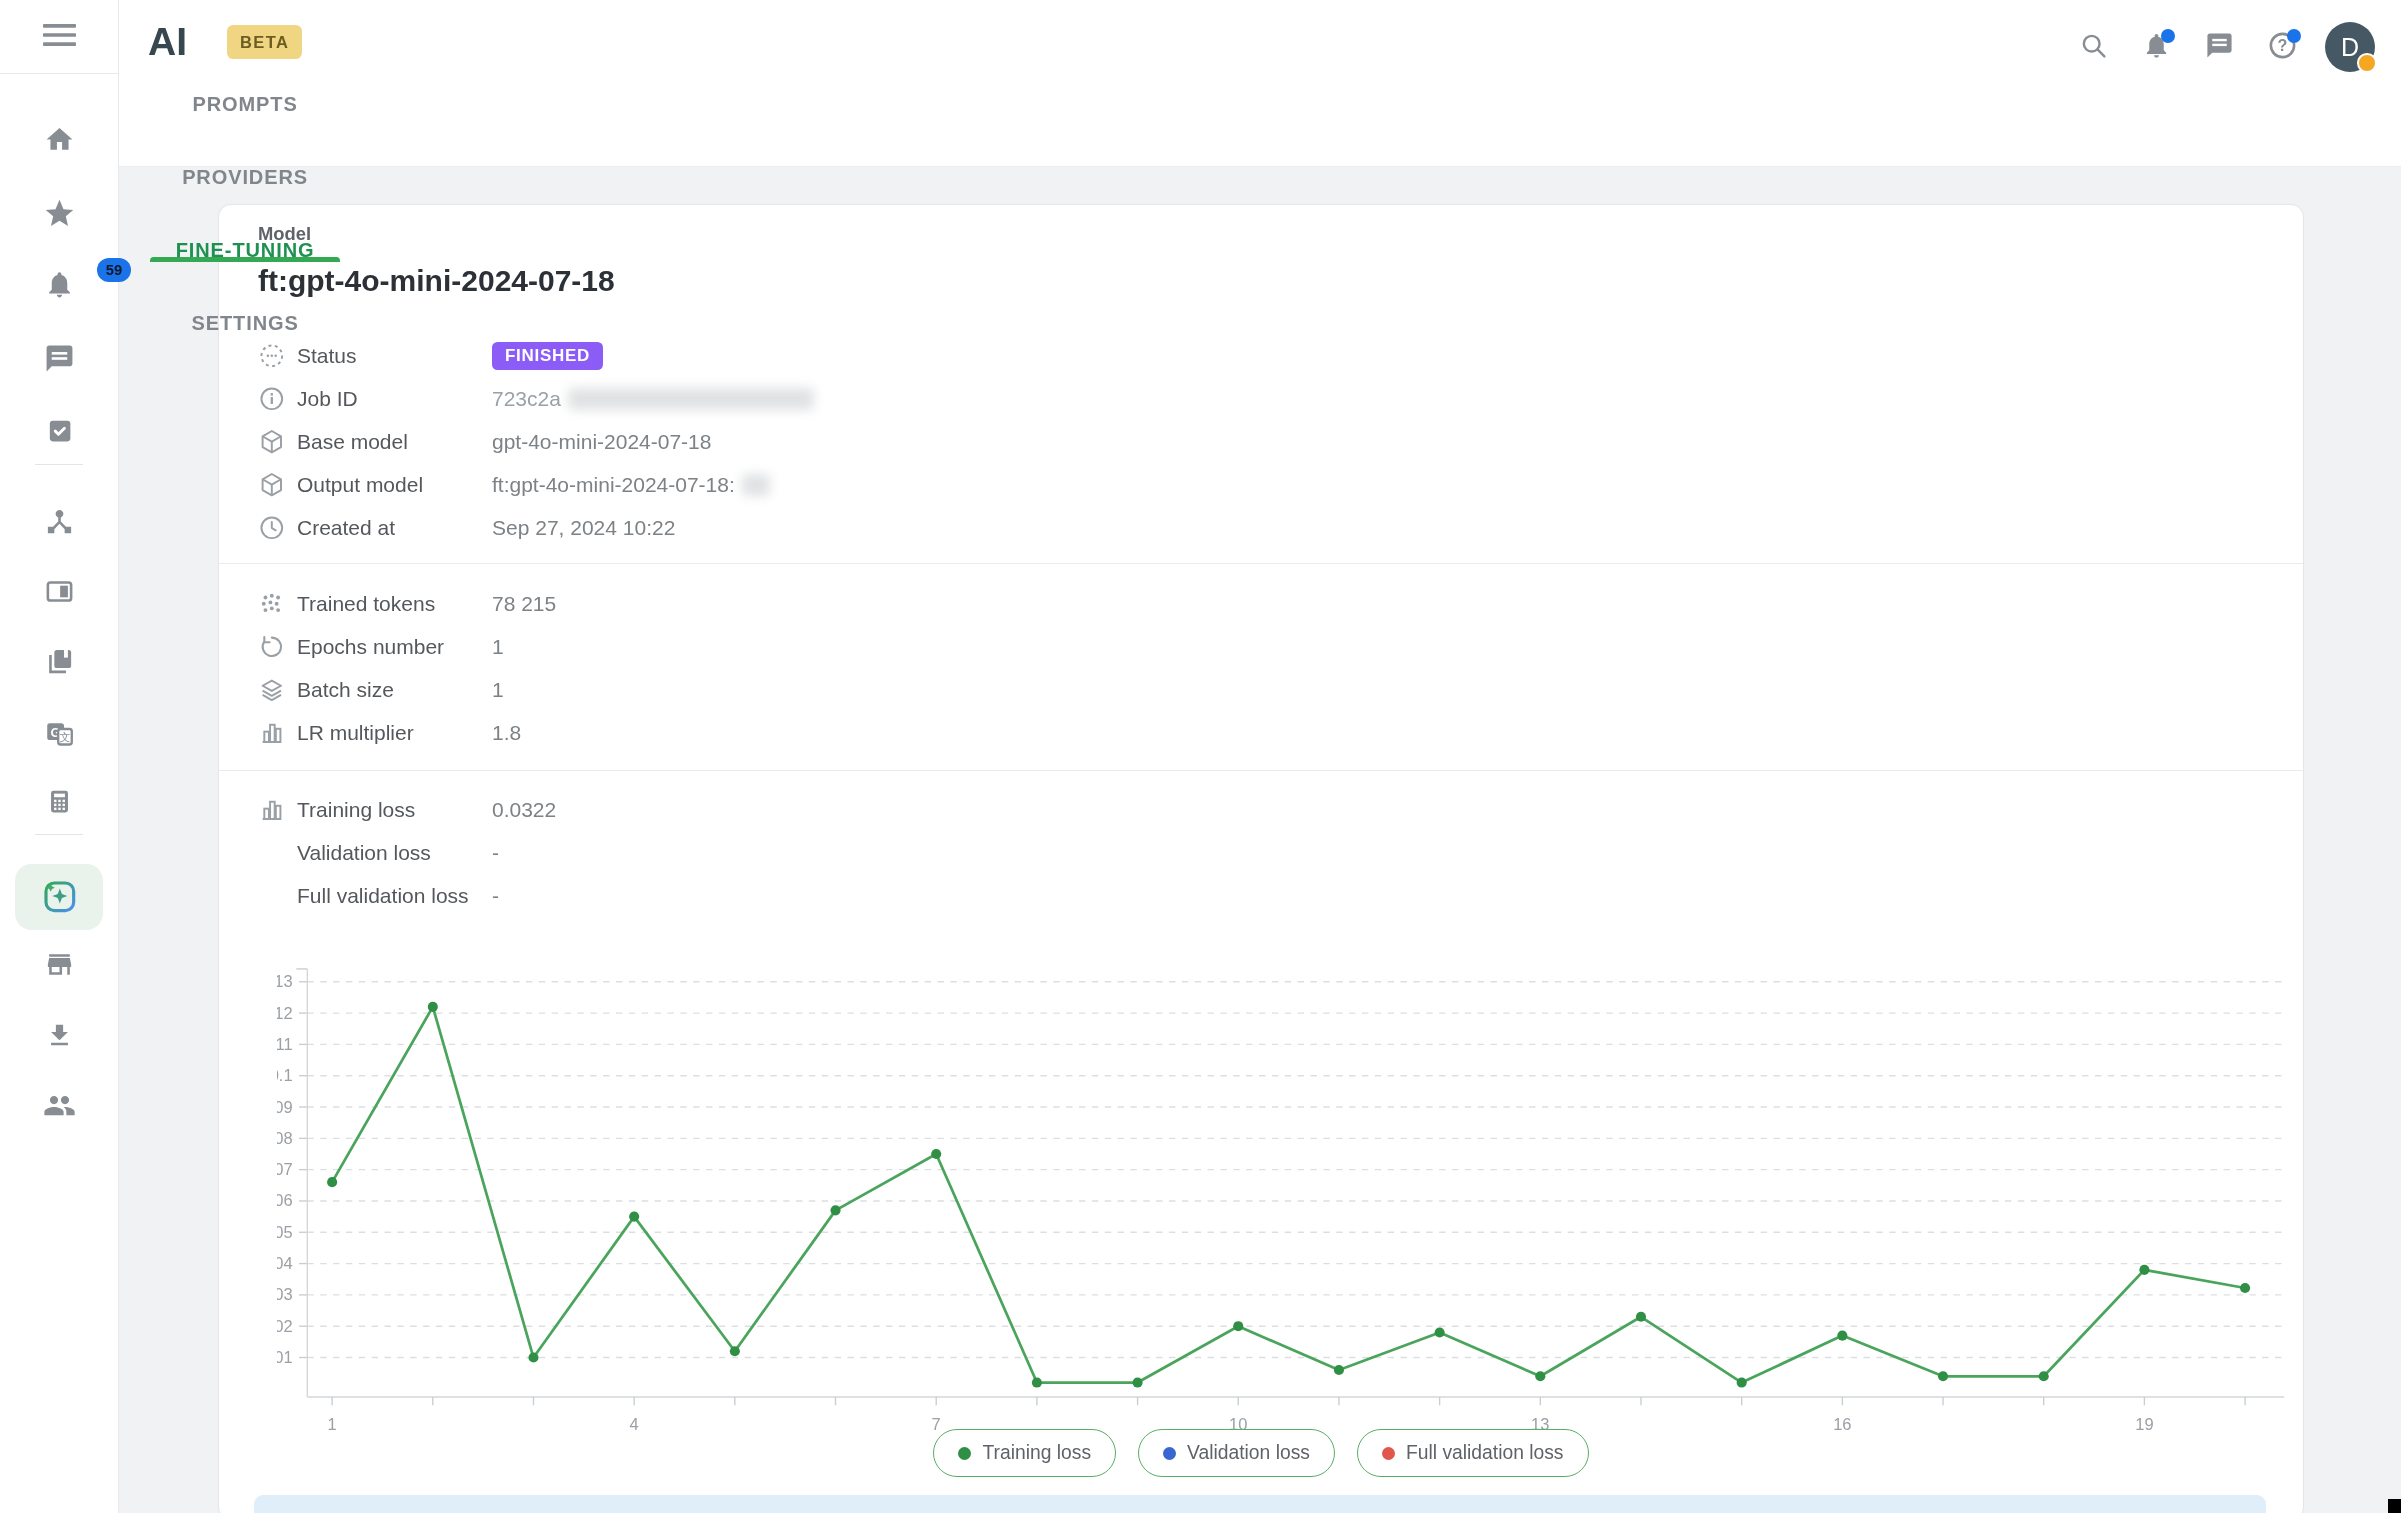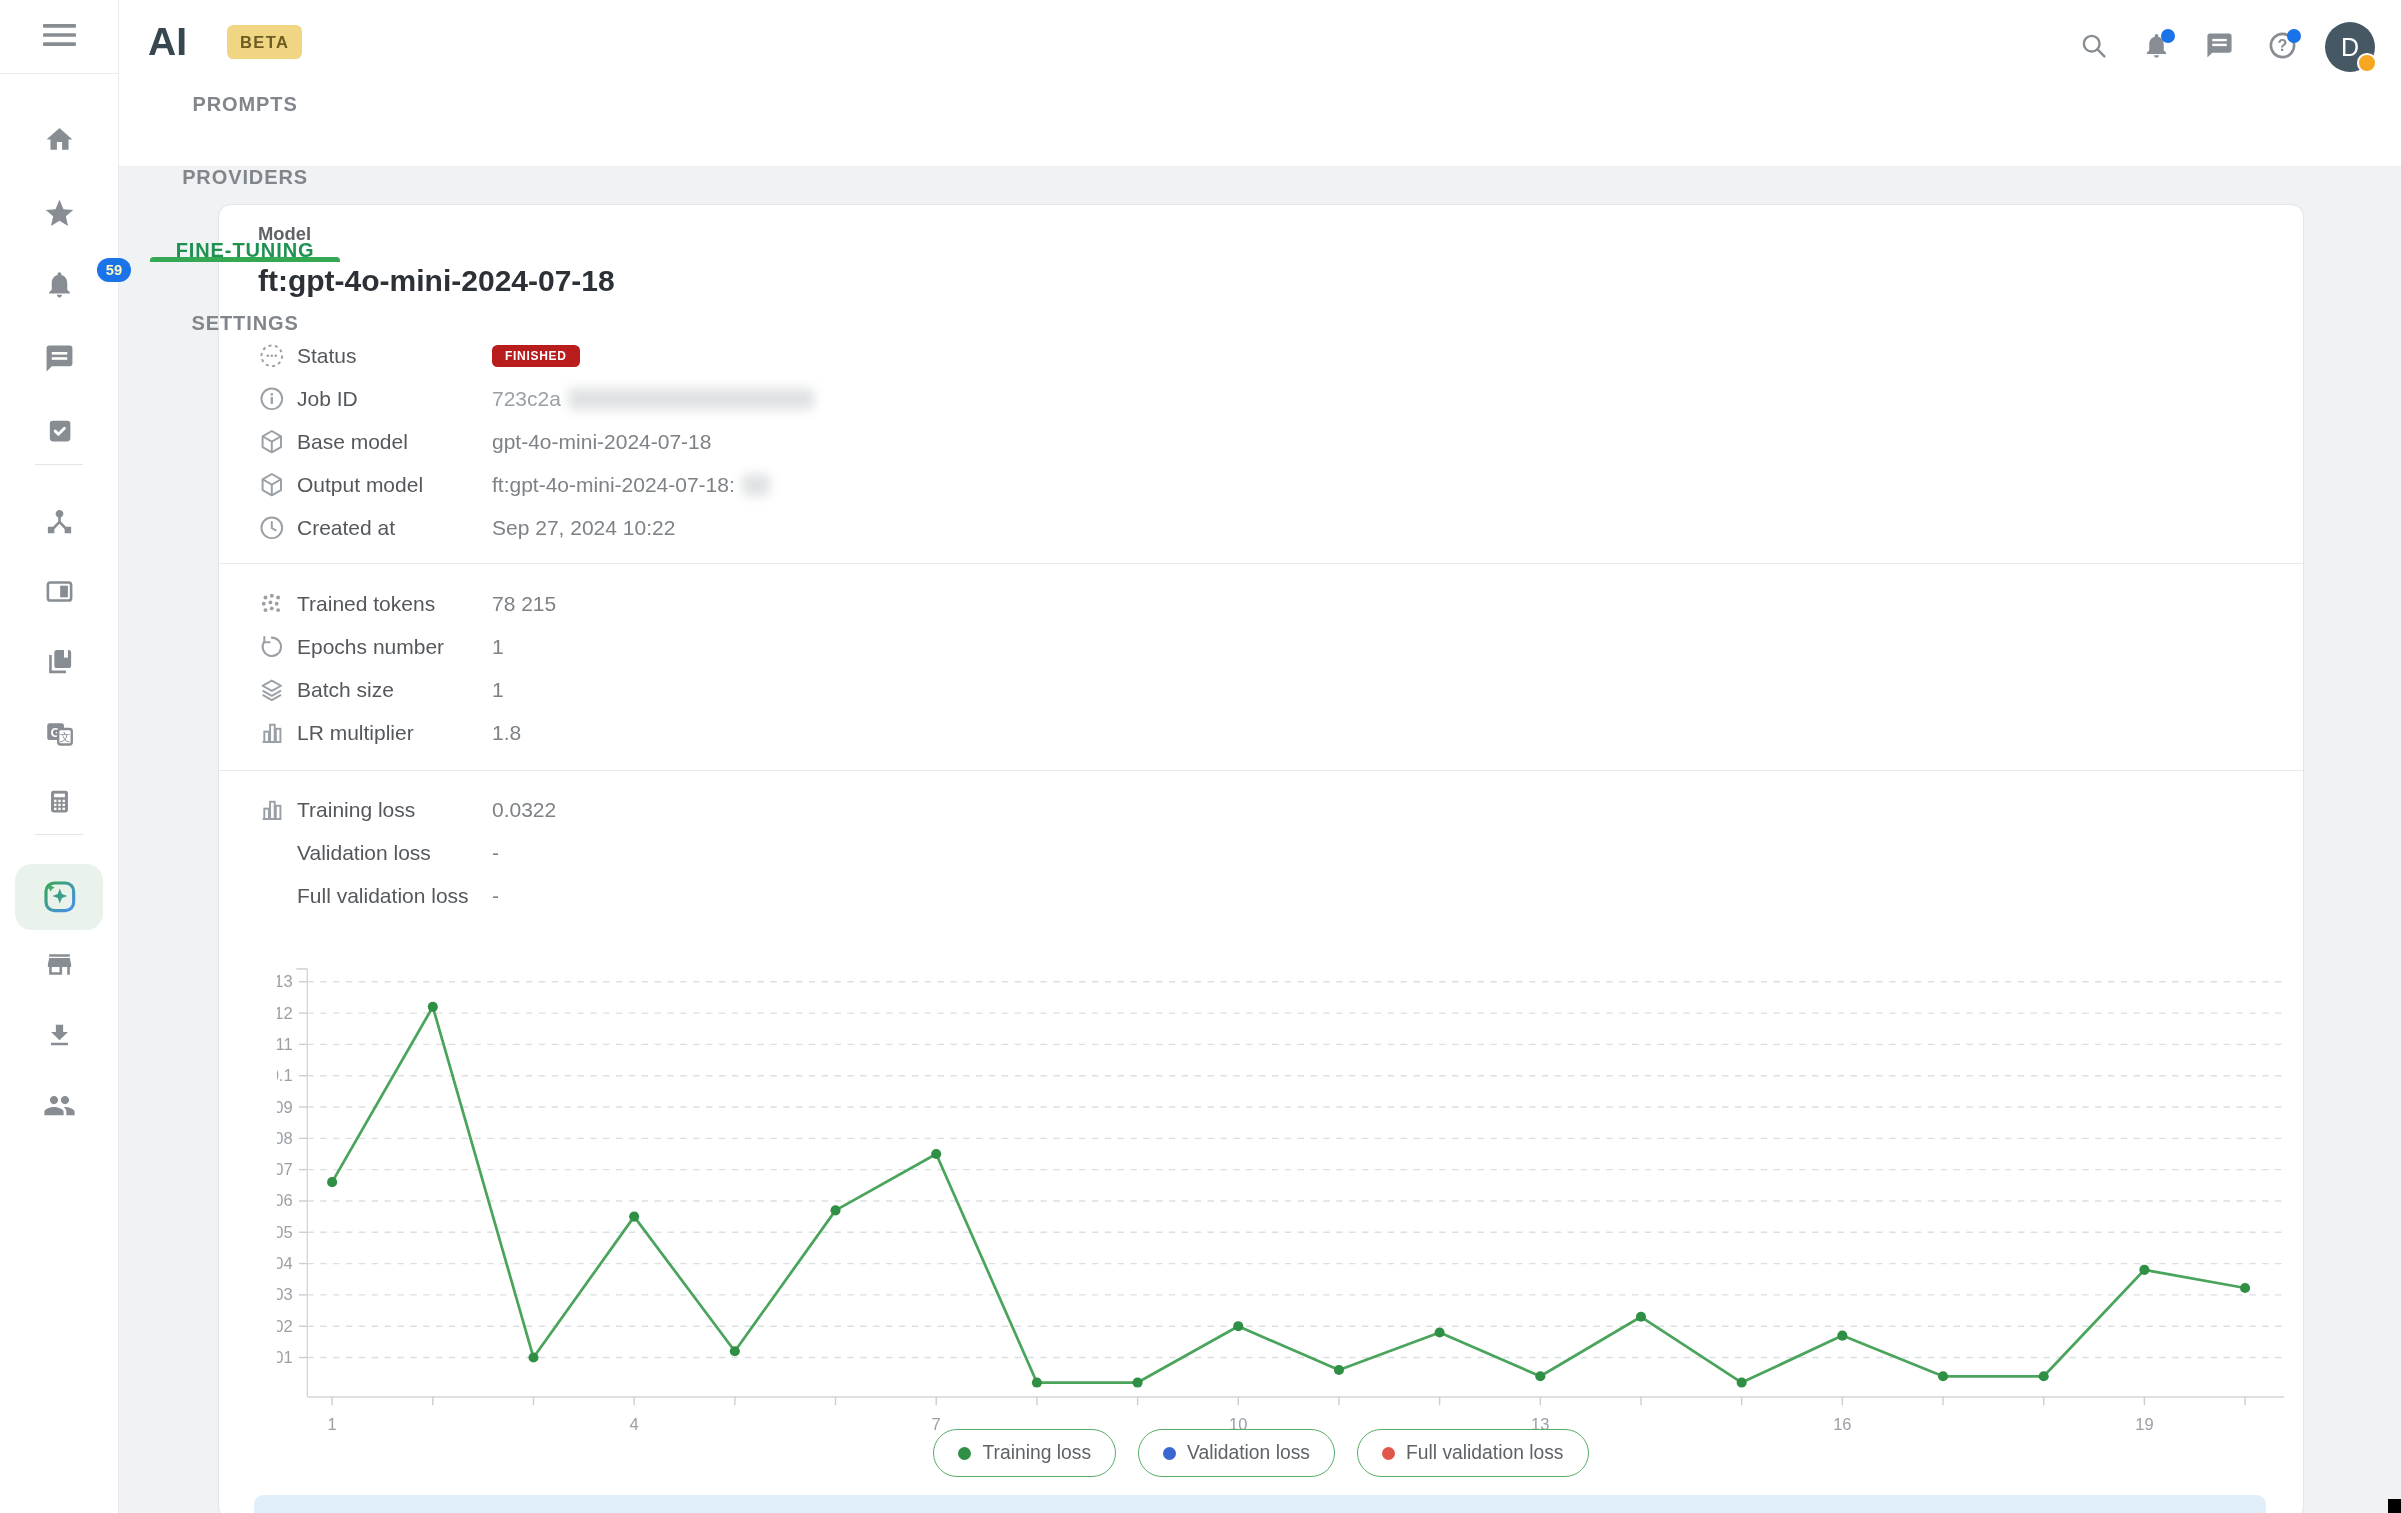--- a/index.html
+++ b/index.html
@@ -9,21 +9,21 @@
   
   .sidebar{position:absolute;left:0;top:0;width:118px;height:1514px;background:#fff;
            border-right:0.9px solid #e8eaed;z-index:5;}
   .sidebar-top{height:73px;border-bottom:0.9px solid #e8eaed;display:flex;align-items:center;justify-content:center;}
   .side-item{position:absolute;left:0;width:118px;height:59px;display:flex;align-items:center;justify-content:center;}
   .side-item svg{display:block;}
   .side-divider{position:absolute;left:35px;width:48px;height:0.9px;background:#e3e5e8;}
   .active-pill{position:absolute;left:14.7px;width:88px;height:66px;border-radius:16.5px;background:#e9f3ec;
                display:flex;align-items:center;justify-content:center;}
   .bell-badge{position:absolute;left:53px;top:-11px;min-width:22px;height:24px;padding:0 6.4px;border-radius:13px;
-              background:#1a73e8;color:#fef9c3;font-size:14.7px;font-weight:bold;display:flex;align-items:center;justify-content:center;}
+              background:#1a73e8;color:#0f172a;font-size:14.7px;font-weight:bold;display:flex;align-items:center;justify-content:center;}
   
   .header{position:absolute;left:119px;top:0;right:0;height:166px;background:#fff;border-bottom:0.9px solid #eceef0;z-index:4;}
   .brand-row{position:absolute;left:29px;top:20px;display:flex;align-items:center;gap:40px;}
   .logo{font-size:39px;font-weight:bold;color:#37474f;letter-spacing:0;}
   .beta{background:#f0d582;color:#6d5c22;font-size:16.5px;font-weight:bold;letter-spacing:1.4px;
         padding:7.3px 13px;border-radius:6.4px;}
   .top-icons{position:absolute;right:26px;top:22px;display:flex;align-items:center;gap:23px;}
   .tbtn{position:relative;width:40px;height:40px;display:flex;align-items:center;justify-content:center;}
   .dot-blue{position:absolute;right:0.9px;top:1.8px;width:13.8px;height:13.8px;border-radius:50%;background:#1a73e8;}
   .avatar{position:relative;width:50px;height:50px;border-radius:50%;background:#455863;color:#fff;
@@ -41,21 +41,21 @@
   .card{position:absolute;left:99px;top:38px;width:2084px;height:1314px;background:#fff;
         border:0.9px solid #e4e6e9;border-radius:13px;box-shadow:0 0.9px 1.8px rgba(0,0,0,.03);}
   .section-label{position:absolute;left:39px;top:18px;font-size:18.4px;color:#5f6368;font-weight:bold;}
   .model-title{position:absolute;left:39px;top:59px;font-size:30px;font-weight:bold;color:#2b3136;}
   .rows{position:absolute;left:39px;right:39px;}
   .row{height:43px;display:flex;align-items:center;}
   .row .ric{width:39px;display:flex;align-items:center;}
   .row .rlabel{width:195px;font-size:21px;color:#54585c;}
   .row .rvalue{font-size:21px;color:#7d8286;display:flex;align-items:center;gap:7.3px;}
   .row .rvalue.light{color:#9aa0a6;justify-content:flex-end;}
-  .badge-finished{background:#b91c1c;color:#fff;font-size:12px;font-weight:bold;letter-spacing:0.7px;
+  .badge-finished{background:#8b5cf6;color:#fff;font-size:17px;font-weight:bold;letter-spacing:0.7px;
                   padding:4px 13px;border-radius:5.5px;}
   .redact{display:inline-block;height:22px;border-radius:4.6px;background:#c6cacd;opacity:.55;filter:blur(5.5px);}
   .hdivider{position:absolute;left:0;right:0;height:0.9px;background:#e9ebed;}
   .loss-green{color:#2d9c52;}
   
   .chart-wrap{position:absolute;left:58px;top:751px;width:2021px;height:487px;}
   .legend{position:absolute;left:0;right:0;top:1224px;display:flex;justify-content:center;gap:22px;}
   .pill{display:flex;align-items:center;gap:11px;height:46px;padding:0 24px;border:1.8px solid #5aad69;
         border-radius:24px;background:#fff;font-size:19.3px;color:#5f6368;}
   .pill .ldot{width:13px;height:13px;border-radius:50%;}

